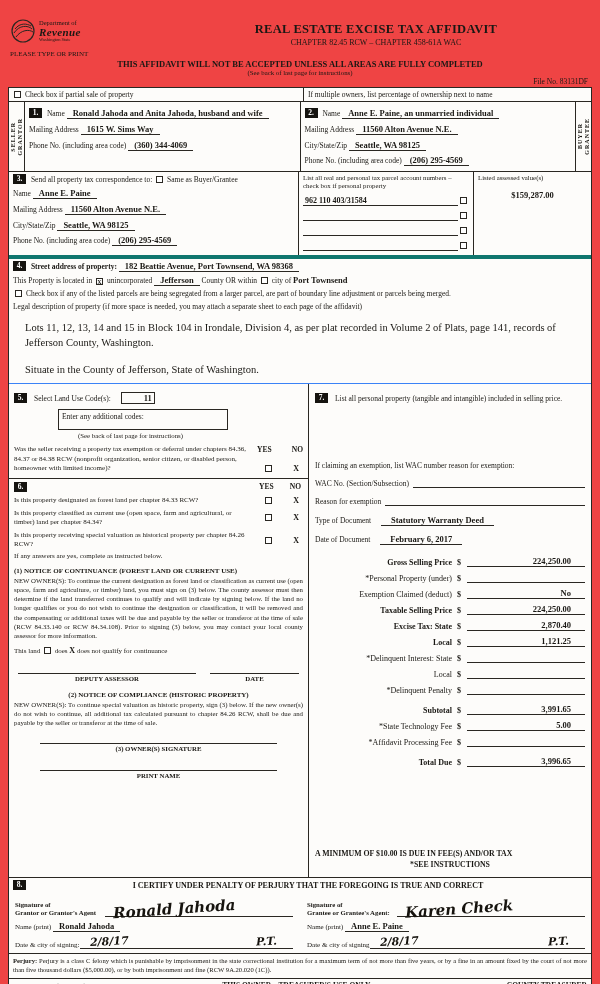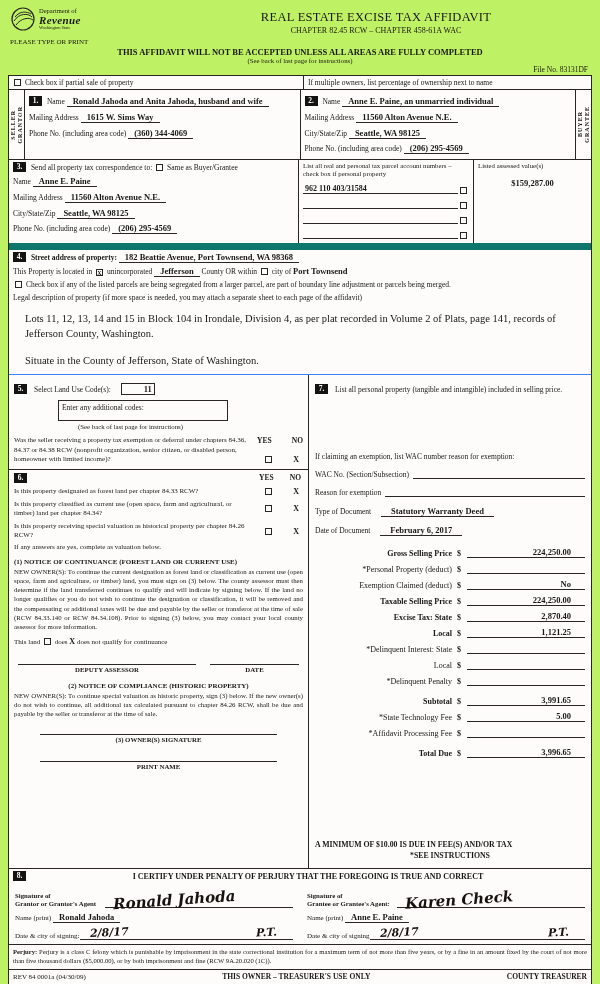--- a/index.html
+++ b/index.html
@@ -1,28 +1,28 @@
 <!DOCTYPE html>
 <html><head>
 <meta charset="utf-8">
 <style>
   *{margin:0;padding:0;box-sizing:border-box}
   html,body{width:600px;height:984px}
   body{background:#efeeea;font-family:"Liberation Serif",serif;color:#1a1814}
-  .page{width:600px;height:984px;background:#bef264;padding:4px 8px 0;overflow:hidden;position:relative}
+  .page{width:600px;height:984px;background:#ef4444;padding:16px 8px 0;overflow:hidden;position:relative}
   
   .hdr{display:flex;align-items:flex-start;padding:2px 2px 0}
   .hl{width:152px}
   .logo{display:flex;align-items:center;gap:3px}
   .logo-txt{font-size:6.5px;line-height:1.1}
   .logo-rev{font-size:11px;font-weight:bold;font-style:italic;letter-spacing:.4px;display:block}
   .logo-state{font-size:4.5px;display:block}
   .ptype{font-size:7px;margin-top:6px}
   .hc{flex:1;text-align:center;padding-top:4px}
-  .title{font-size:12.5px;font-weight:normal;letter-spacing:.3px}
+  .title{font-size:12.5px;font-weight:bold;letter-spacing:.3px}
   .subtitle{font-size:8px;margin-top:1px}
   .hrr{width:128px;font-size:7px;line-height:1.25;padding-top:4px}
   .warning{text-align:center;font-weight:bold;font-size:8.5px;margin-top:1px}
   .seeback{text-align:center;font-size:6.8px}
   .fileno{text-align:right;font-size:7.5px;padding-right:4px;margin:1px 0}
   
   .form{border:1px solid #2a2722;background:#fdfcfa}
   .tab{display:inline-block;min-width:13px;height:10px;line-height:10px;background:#15130f;color:#fff;font-size:7.5px;font-weight:bold;text-align:center;padding:0 1px;margin-right:3px;vertical-align:1px}
   .lb{font-size:7.5px}
   .sm7{font-size:7px}
@@ -37,26 +37,26 @@
   
   .rowp{display:flex;border-bottom:1px solid #2a2722}
   .vstrip{width:16px;display:flex;align-items:center;justify-content:center;gap:1px}
   .vstrip span{writing-mode:vertical-rl;transform:rotate(180deg);font-size:6px;font-weight:bold;letter-spacing:1px}
   .vstrip.l{border-right:1px solid #2a2722}
   .vstrip.r{border-left:1px solid #2a2722}
   .party{flex:1;padding:2px 4px 4px}
   .party.by{border-left:1px solid #2a2722}
   .prow{font-size:7.5px;margin-top:3px;line-height:1.5}
   
-  .rows3{display:flex;border-bottom:7px solid #0f766e;font-size:7.5px}
+  .rows3{display:flex;border-bottom:4px solid #0f766e;font-size:7.5px}
   .s3l{width:290px;border-right:1px solid #2a2722;padding:2px 4px 4px}
   .s3m{width:175px;border-right:1px solid #2a2722;padding:2px 4px 4px}
   .s3r{flex:1;padding:2px 4px}
   .s3hdr{font-size:6.8px;line-height:1.25}
-  .prc{display:flex;align-items:flex-end;margin-top:5px}
+  .prc{display:flex;align-items:center;margin-top:5px}
   .prcline{flex:1;border-bottom:1px solid #2a2722;font-weight:bold;font-size:8px;padding:0 2px;min-height:10px}
   .assessed{font-weight:bold;font-size:8.5px;text-align:center;margin-top:8px}
   
   .rows4{border-bottom:1px solid #3b82f6;padding:2px 4px 6px;font-size:7.5px}
   .s4line{margin-top:4px}
   .legal{font-size:10.5px;line-height:1.45;margin:9px 12px 0}
   .situate{font-size:10.5px;margin:14px 12px 2px}
   
   .rowmid{display:flex;border-bottom:1px solid #2a2722;min-height:494px}
   .colL{width:300px;border-right:1px solid #2a2722;display:flex;flex-direction:column}
@@ -322,21 +322,21 @@
               <span class="xm">X</span>
             </div>
           </div>
           <div class="q6">
             <div class="qt">Is this property receiving special valuation as historical property per chapter 84.26 RCW?</div>
             <div class="ynm">
               <span class="cb"></span>
               <span class="xm">X</span>
             </div>
           </div>
-          <div class="sm7" style="margin-top:3px">If any answers are yes, complete as valuation below.</div>
+          <div class="sm7" style="margin-top:3px">If any answers are yes, complete as instructed below.</div>
 
           <div class="n1t">(1) NOTICE OF CONTINUANCE (FOREST LAND OR CURRENT USE)</div>
           <div class="ntxt">NEW OWNER(S): To continue the current designation as forest land or classification as current use (open space, farm and agriculture, or timber) land, you must sign on (3) below. The county assessor must then determine if the land transferred continues to qualify and will indicate by signing below. If the land no longer qualifies or you do not wish to continue the designation or classification, it will be removed and the compensating or additional taxes will be due and payable by the seller or transferor at the time of sale  (RCW 84.33.140 or RCW 84.34.108). Prior to signing (3) below, you may contact your local county assessor for more information.</div>
 
           <div class="thisland">
             <span>This land</span>
             <span class="cb"></span>
             <span>does</span>
             <span class="xm">X</span>
             <span>does not  qualify for continuance</span>
@@ -381,21 +381,21 @@
           <span>Date of Document</span>
           <span class="docval">February 6, 2017</span>
         </div>
 
         <div class="mrow" style="margin-top:12px">
           <span class="ml b">Gross Selling Price</span>
           <span class="md">$</span>
           <span class="mv">224,250.00</span>
         </div>
         <div class="mrow">
-          <span class="ml">*Personal Property (deduct)</span>
+          <span class="ml">*Personal Property (under)</span>
           <span class="md">$</span>
           <span class="mv"></span>
         </div>
         <div class="mrow">
           <span class="ml">Exemption Claimed (deduct)</span>
           <span class="md">$</span>
           <span class="mv">No</span>
         </div>
         <div class="mrow">
           <span class="ml b">Taxable Selling Price</span>

